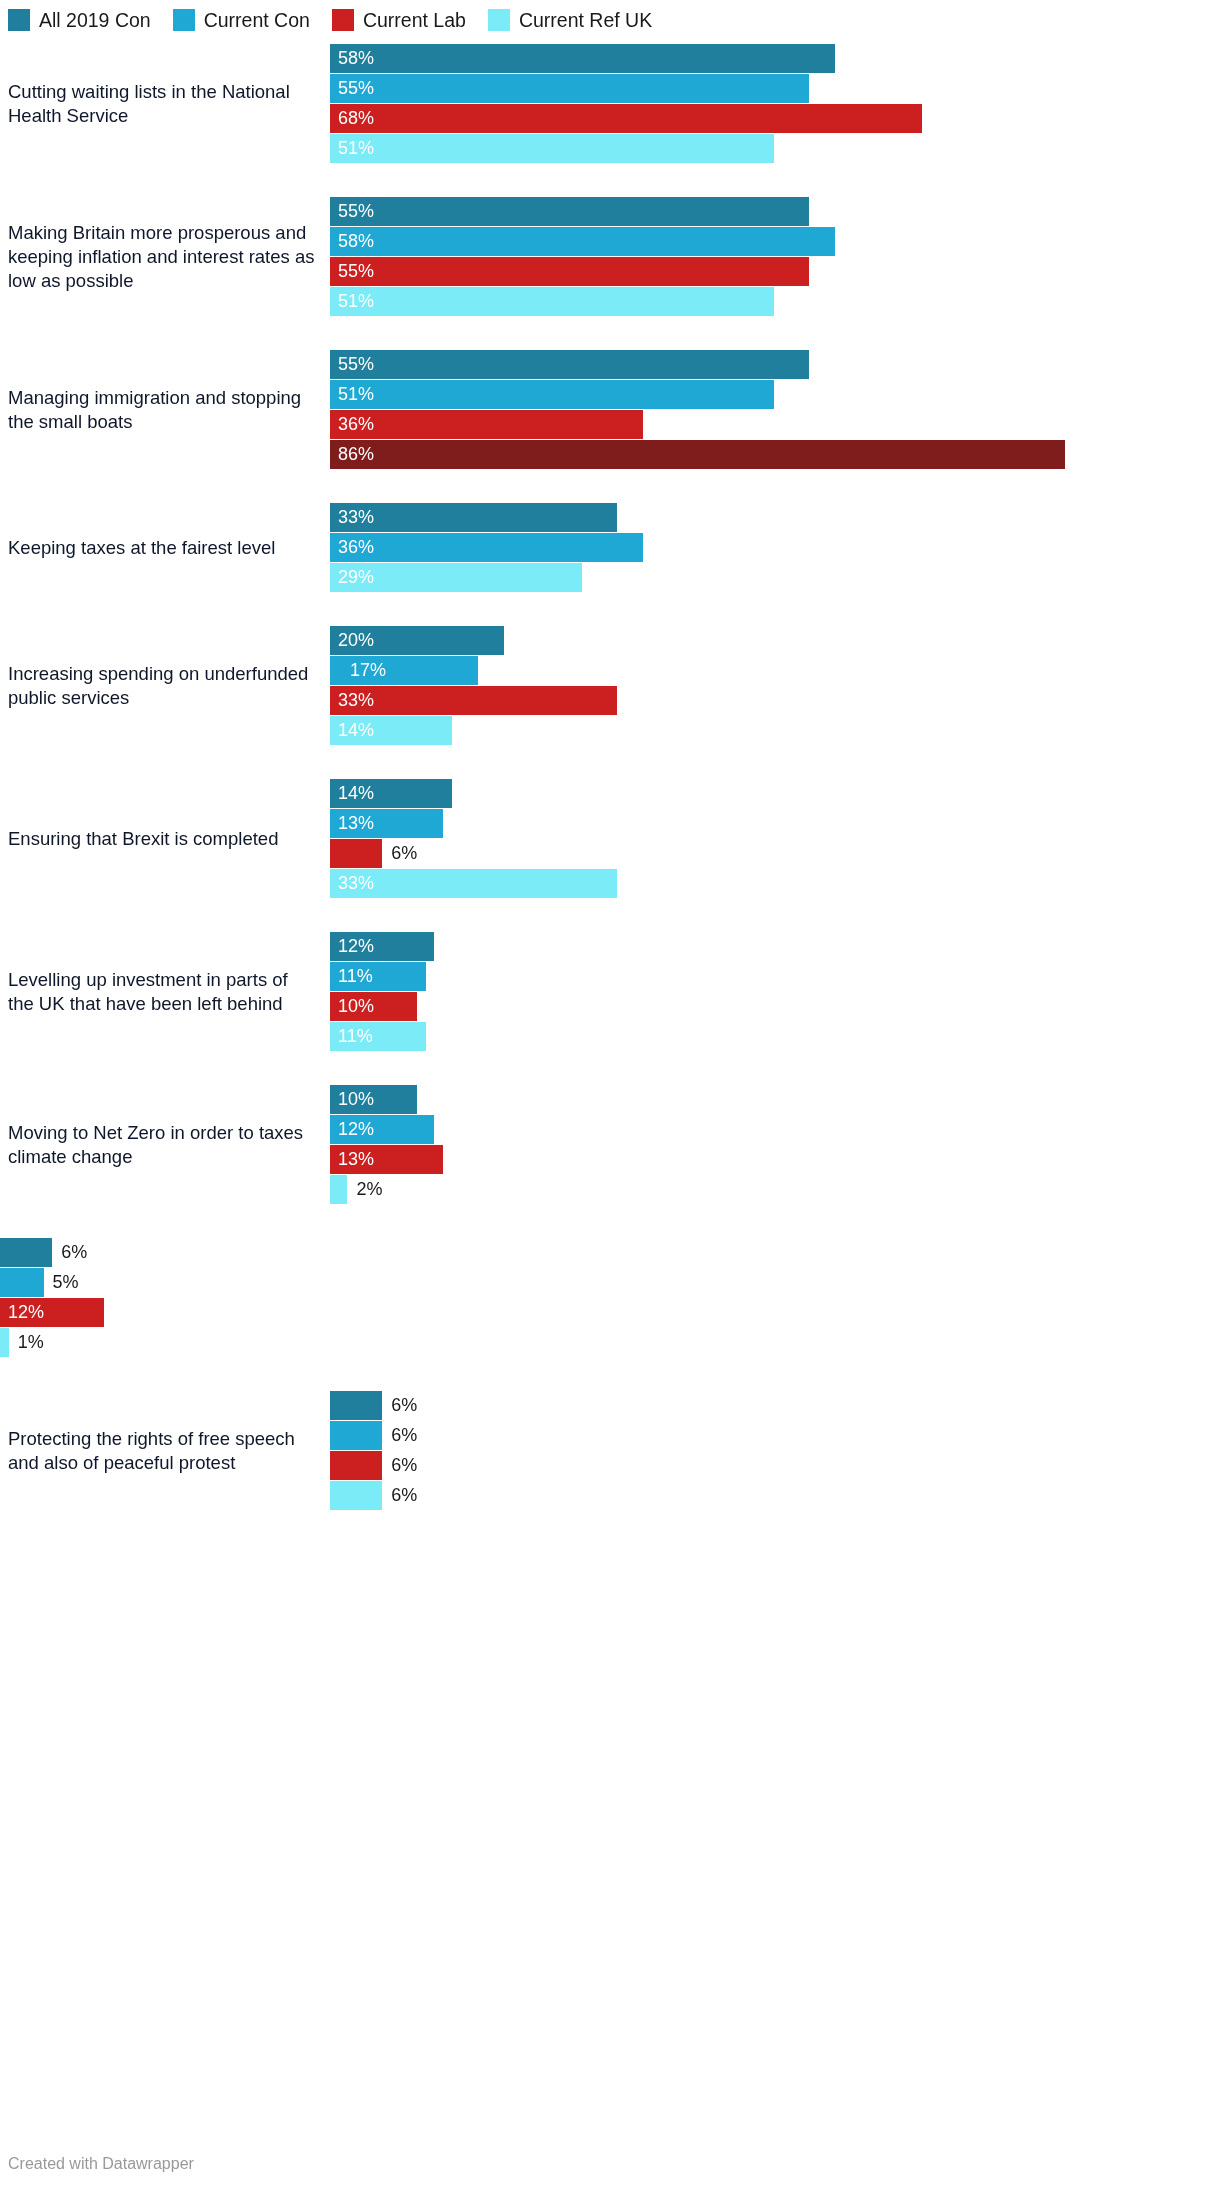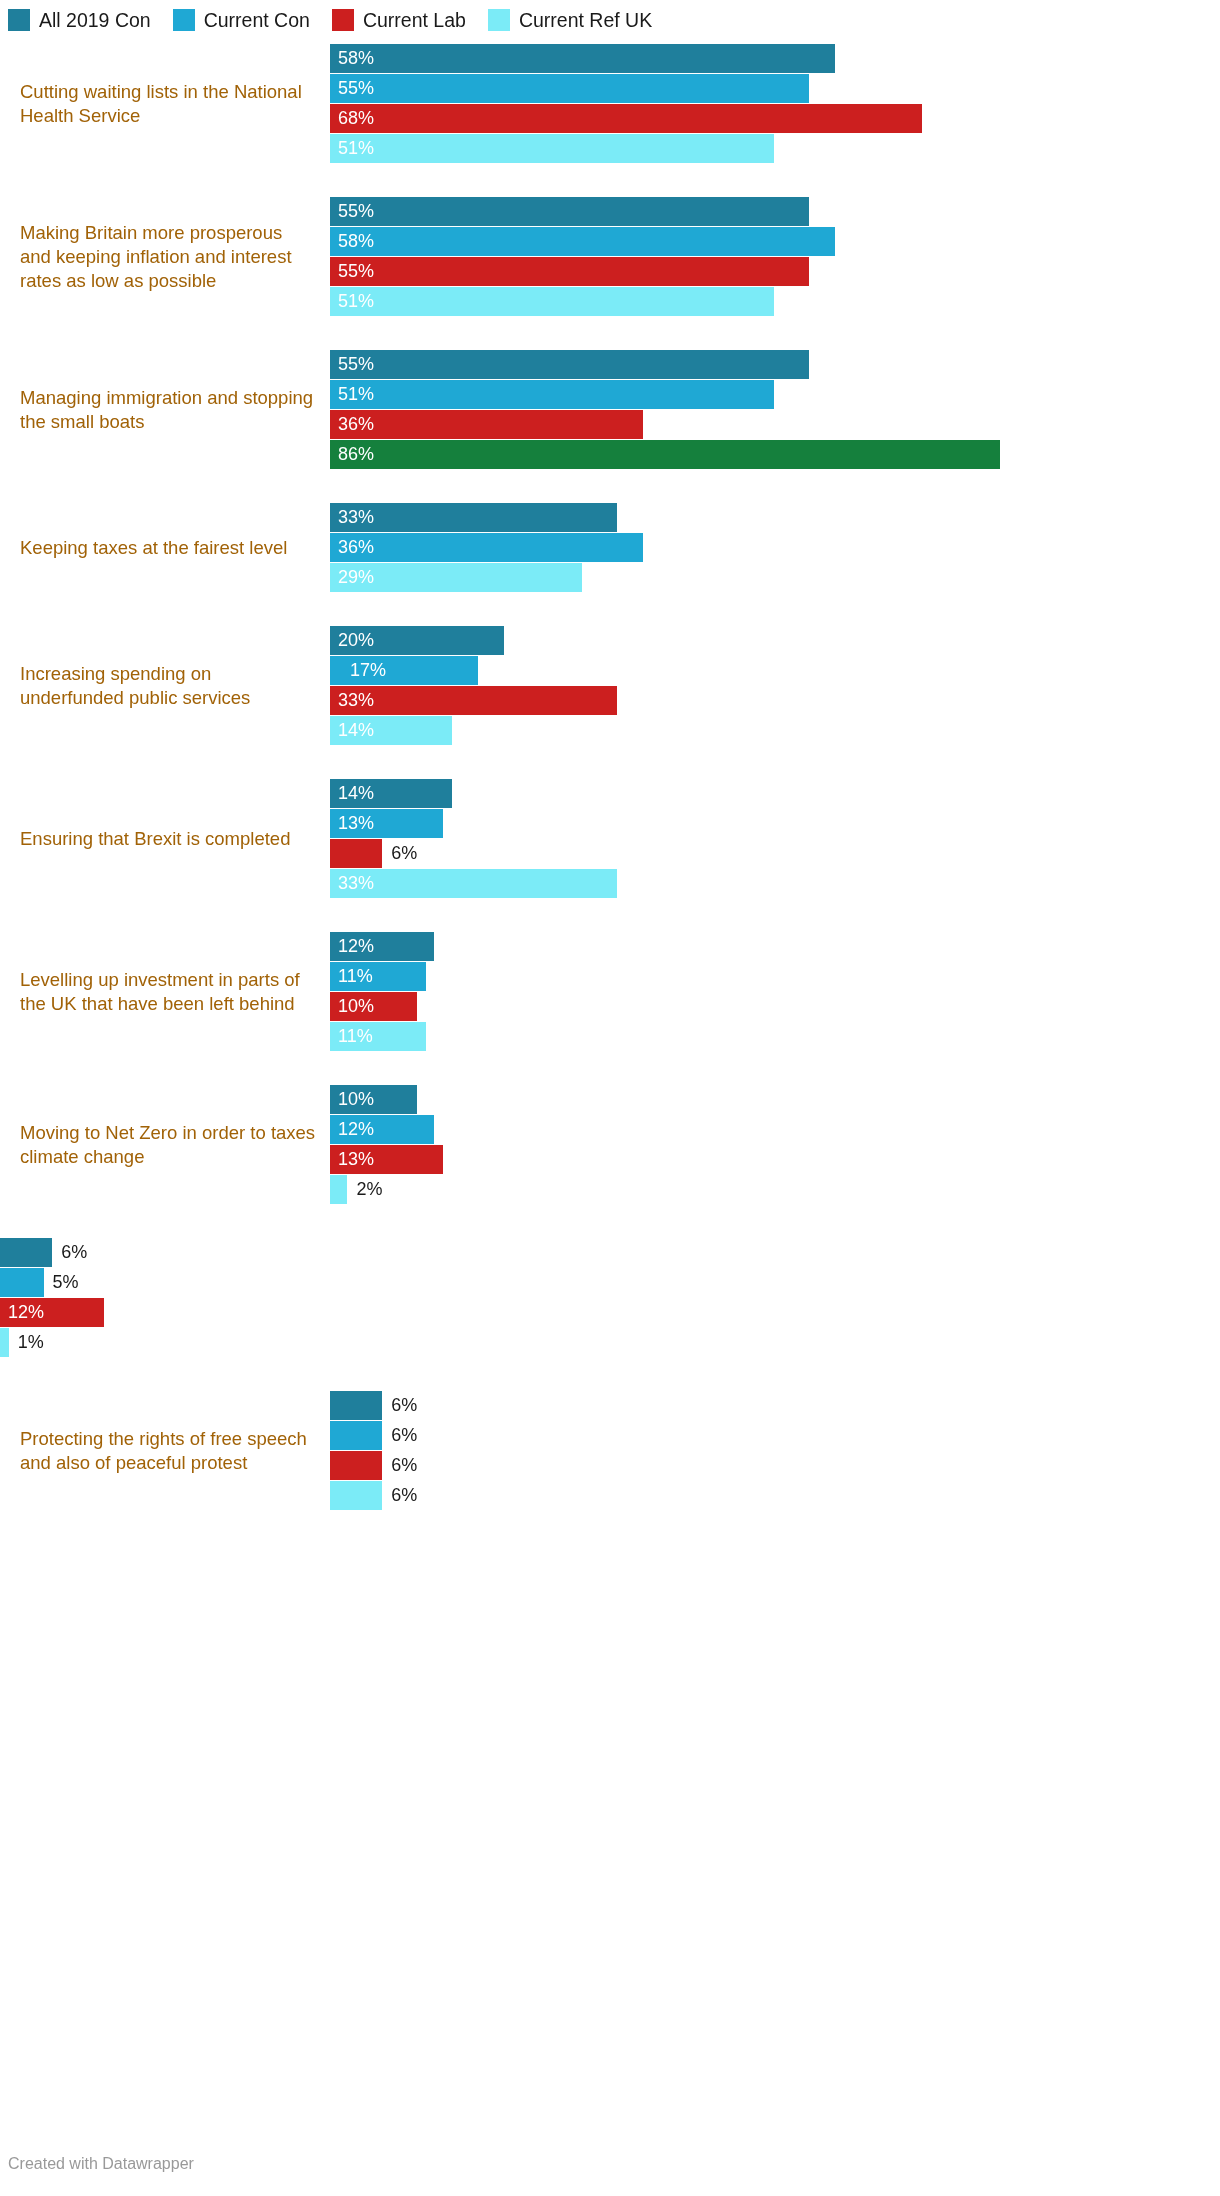--- a/index.html
+++ b/index.html
@@ -69,22 +69,22 @@
     display: flex;
     align-items: center;
     width: 1220px;
   }
   .cat-label {
     width: 330px;
     padding-right: 14px;
     box-sizing: border-box;
     font-size: 18.5px;
     line-height: 24px;
-    color: #a16207;
-    padding-left: 20px;
+    color: #0f172a;
+    padding-left: 8px;
     flex: none;
   }
   .bars {
     position: relative;
     width: 875px;
     flex: none;
   }
   .bar-row {
     position: relative;
     height: 29px;
@@ -221,21 +221,21 @@
               <div class="bar" style="width: 443.7px; background: rgb(31, 168, 212);">
                 <span class="bar-value inside">51%</span>
               </div>
             </div>
             <div class="bar-row">
               <div class="bar" style="width: 313.2px; background: rgb(204, 31, 31);">
                 <span class="bar-value inside">36%</span>
               </div>
             </div>
             <div class="bar-row">
-              <div class="bar" style="width: 670px; background: #15803d;">
+              <div class="bar" style="width: 735px; background: #7f1d1d;">
                 <span class="bar-value inside">86%</span>
               </div>
             </div>
           </div>
         </div>
       </div>
       <div class="group-gap"></div>
       <div class="group">
         <div class="group-inner">
           <div class="cat-label">Keeping taxes at the fairest level</div>

